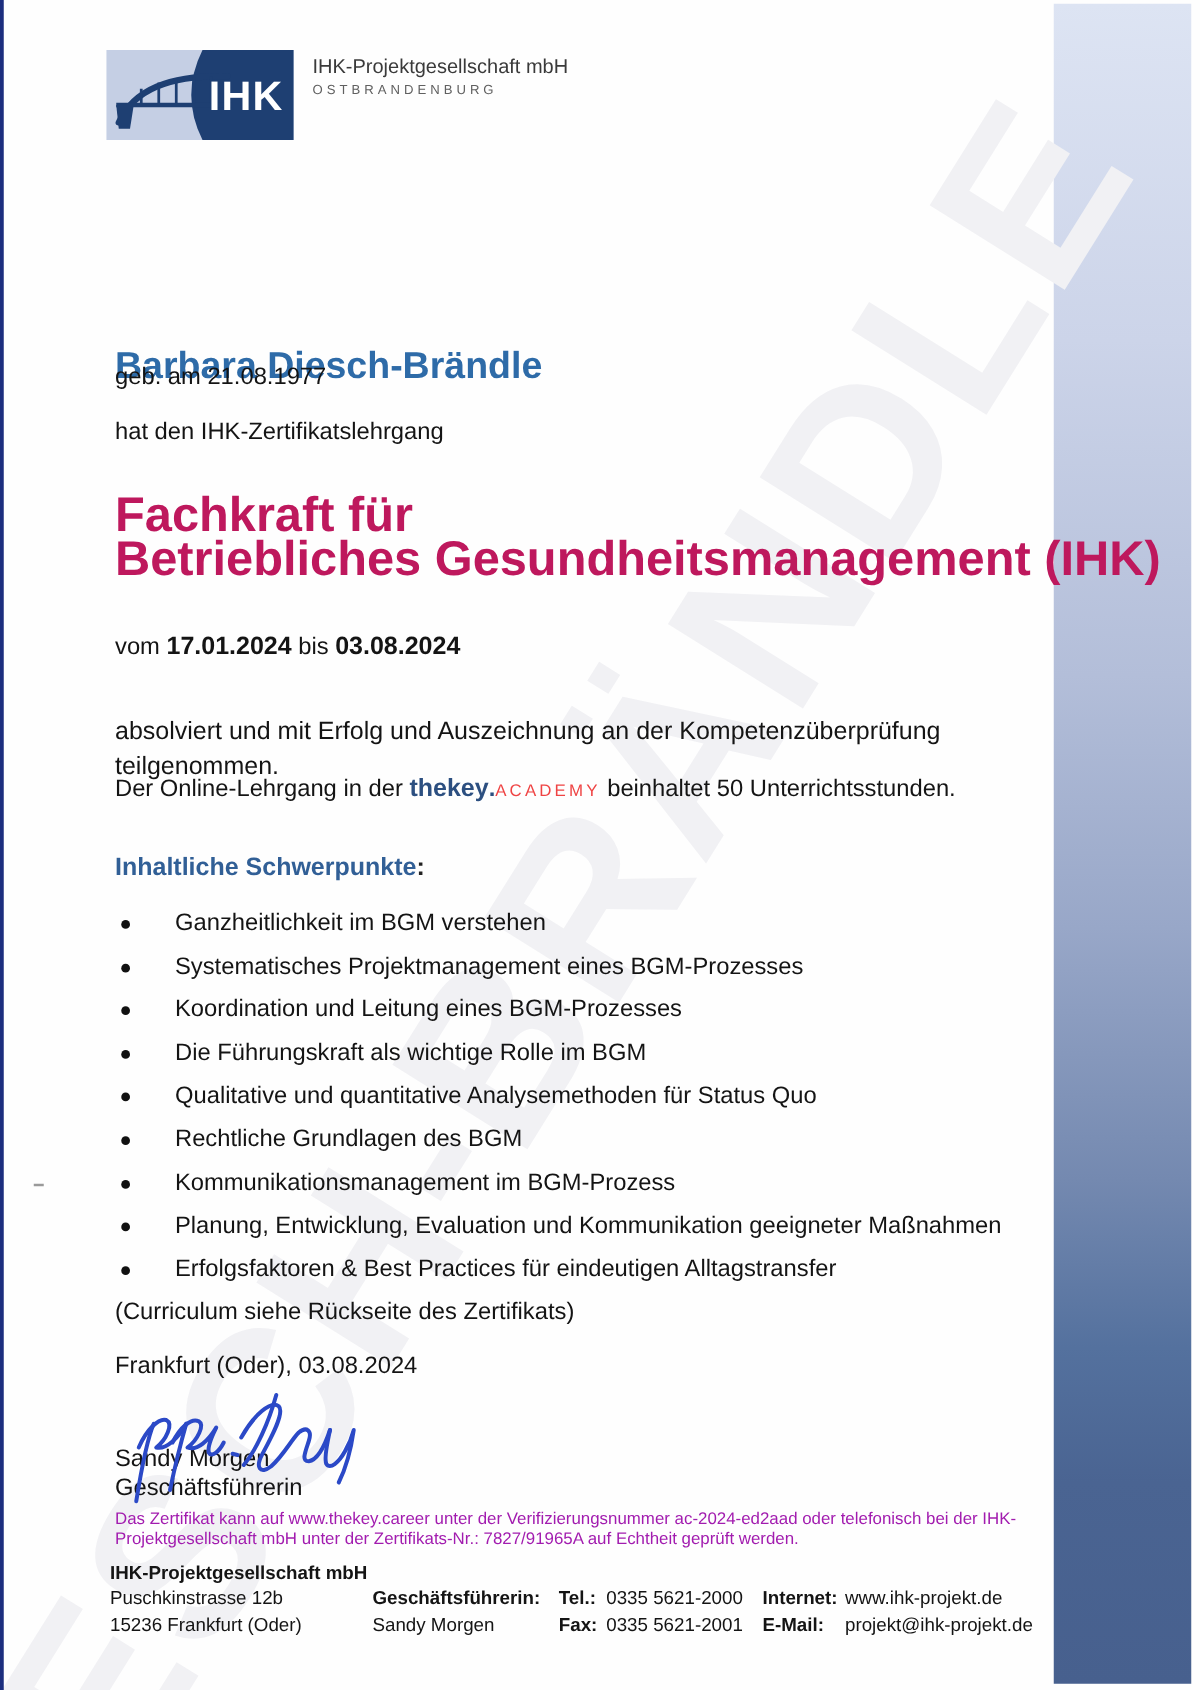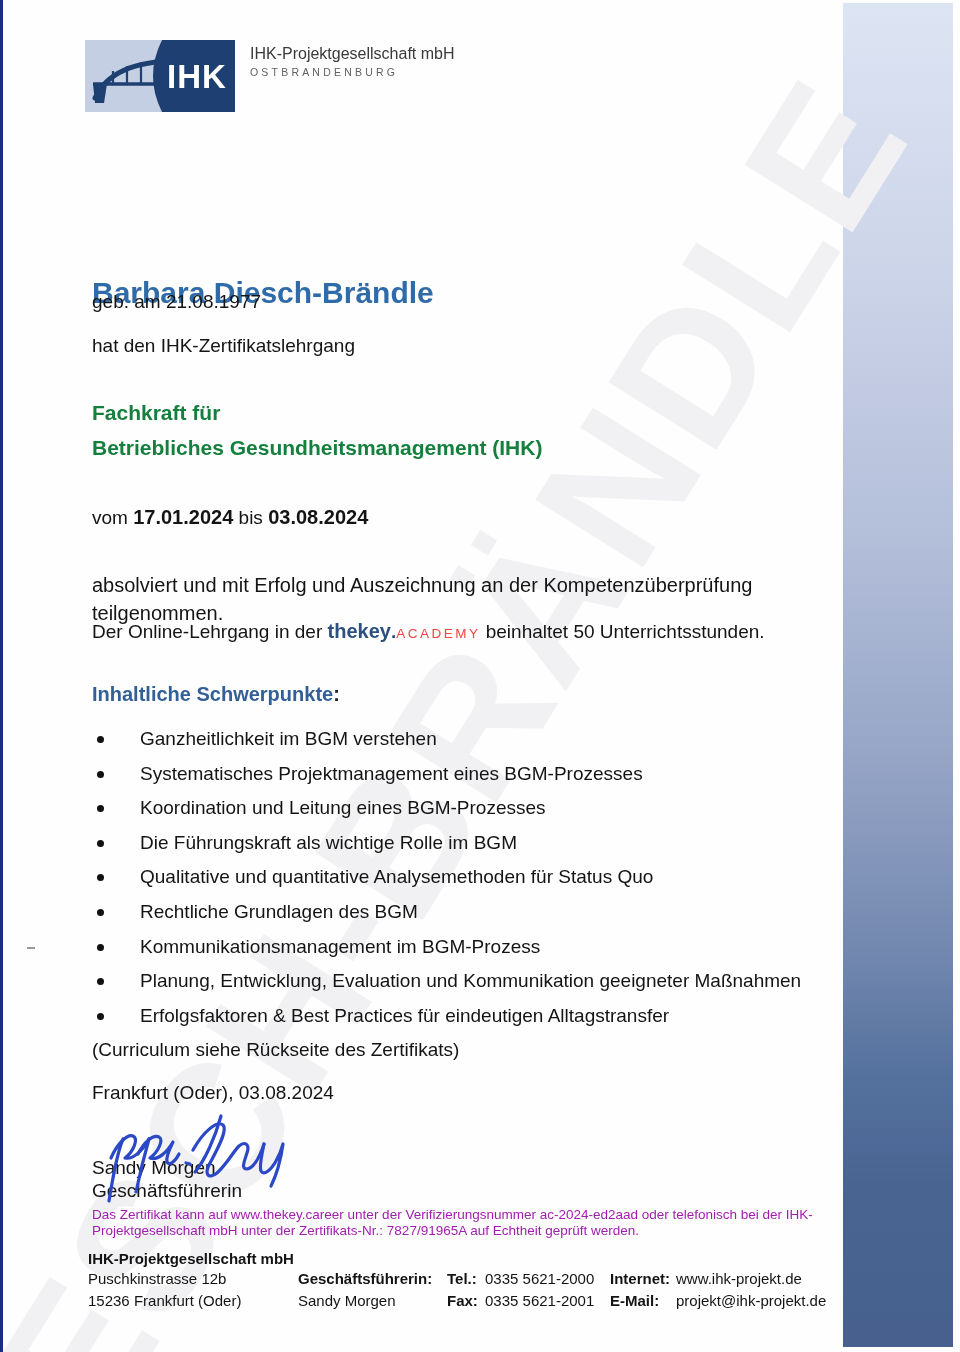--- a/index.html
+++ b/index.html
@@ -23,21 +23,21 @@
   .logo-block { position:absolute; left:85px; top:40px; }
   .logo-svg { width:150px; height:72px; display:block; }
   .logo-texts { position:absolute; left:165px; top:5px; white-space:nowrap; }
   .logo-company { font-size:16px; color:#3a3a3a; }
   .logo-region { font-size:10.5px; color:#606060; letter-spacing:3.2px; margin-top:3px; }
 
   .title { position:absolute; left:90px; top:150px; font-size:47px; font-weight:bold; color:#3b6590; letter-spacing:14px; white-space:nowrap; }
   .name  { position:absolute; left:92px; top:251px; font-size:30px; font-weight:bold; color:#2e6ba8; white-space:nowrap; }
   .birth { position:absolute; left:92px; top:291px; font-size:19px; }
   .intro { position:absolute; left:92px; top:335px; font-size:19px; }
-  .course { position:absolute; left:92px; top:395px; font-size:21px; font-weight:bold; color:#15803d; line-height:35px; white-space:nowrap; }
+  .course { position:absolute; left:92px; top:395px; font-size:39px; font-weight:bold; color:#be185d; line-height:35px; white-space:nowrap; }
   .period { position:absolute; left:92px; top:506px; font-size:19px; }
   .period .date { font-weight:bold; font-size:20px; }
   .result { position:absolute; left:92px; top:551px; width:680px; font-size:20px; line-height:28px; }
   .online { position:absolute; left:92px; top:620px; font-size:19px; white-space:nowrap; }
   .brand { font-weight:bold; font-size:20px; color:#2c4f80; }
   .brand-sep { font-weight:bold; color:#2c4f80; }
   .brand-suffix { font-size:13.5px; letter-spacing:2.5px; color:#ef4444; }
 
   .topics-heading { position:absolute; left:92px; top:683px; font-size:20px; font-weight:bold; color:#315f96; }
   .topics-heading .colon { color:#222222; }

